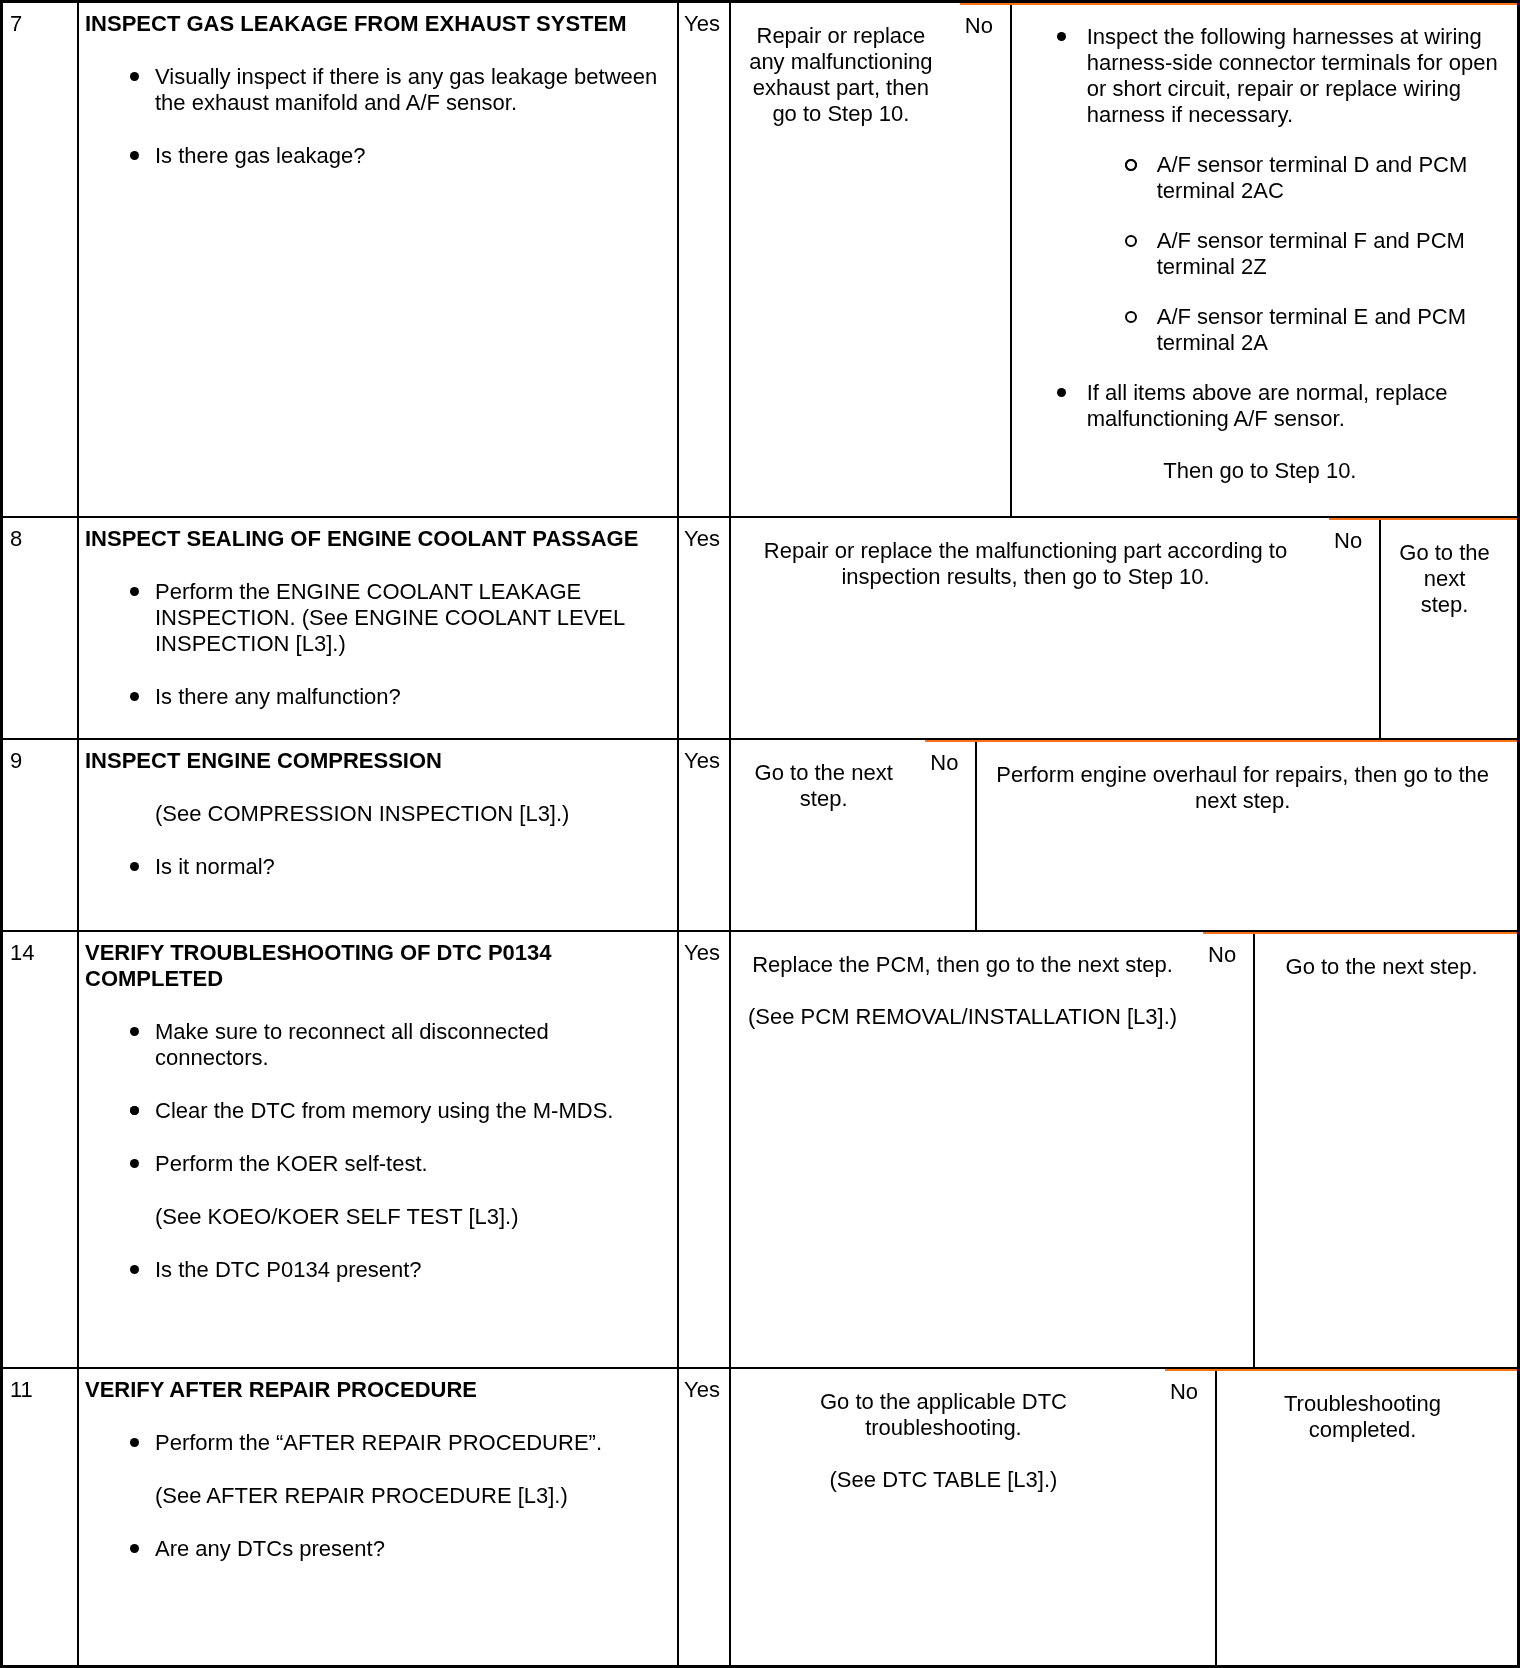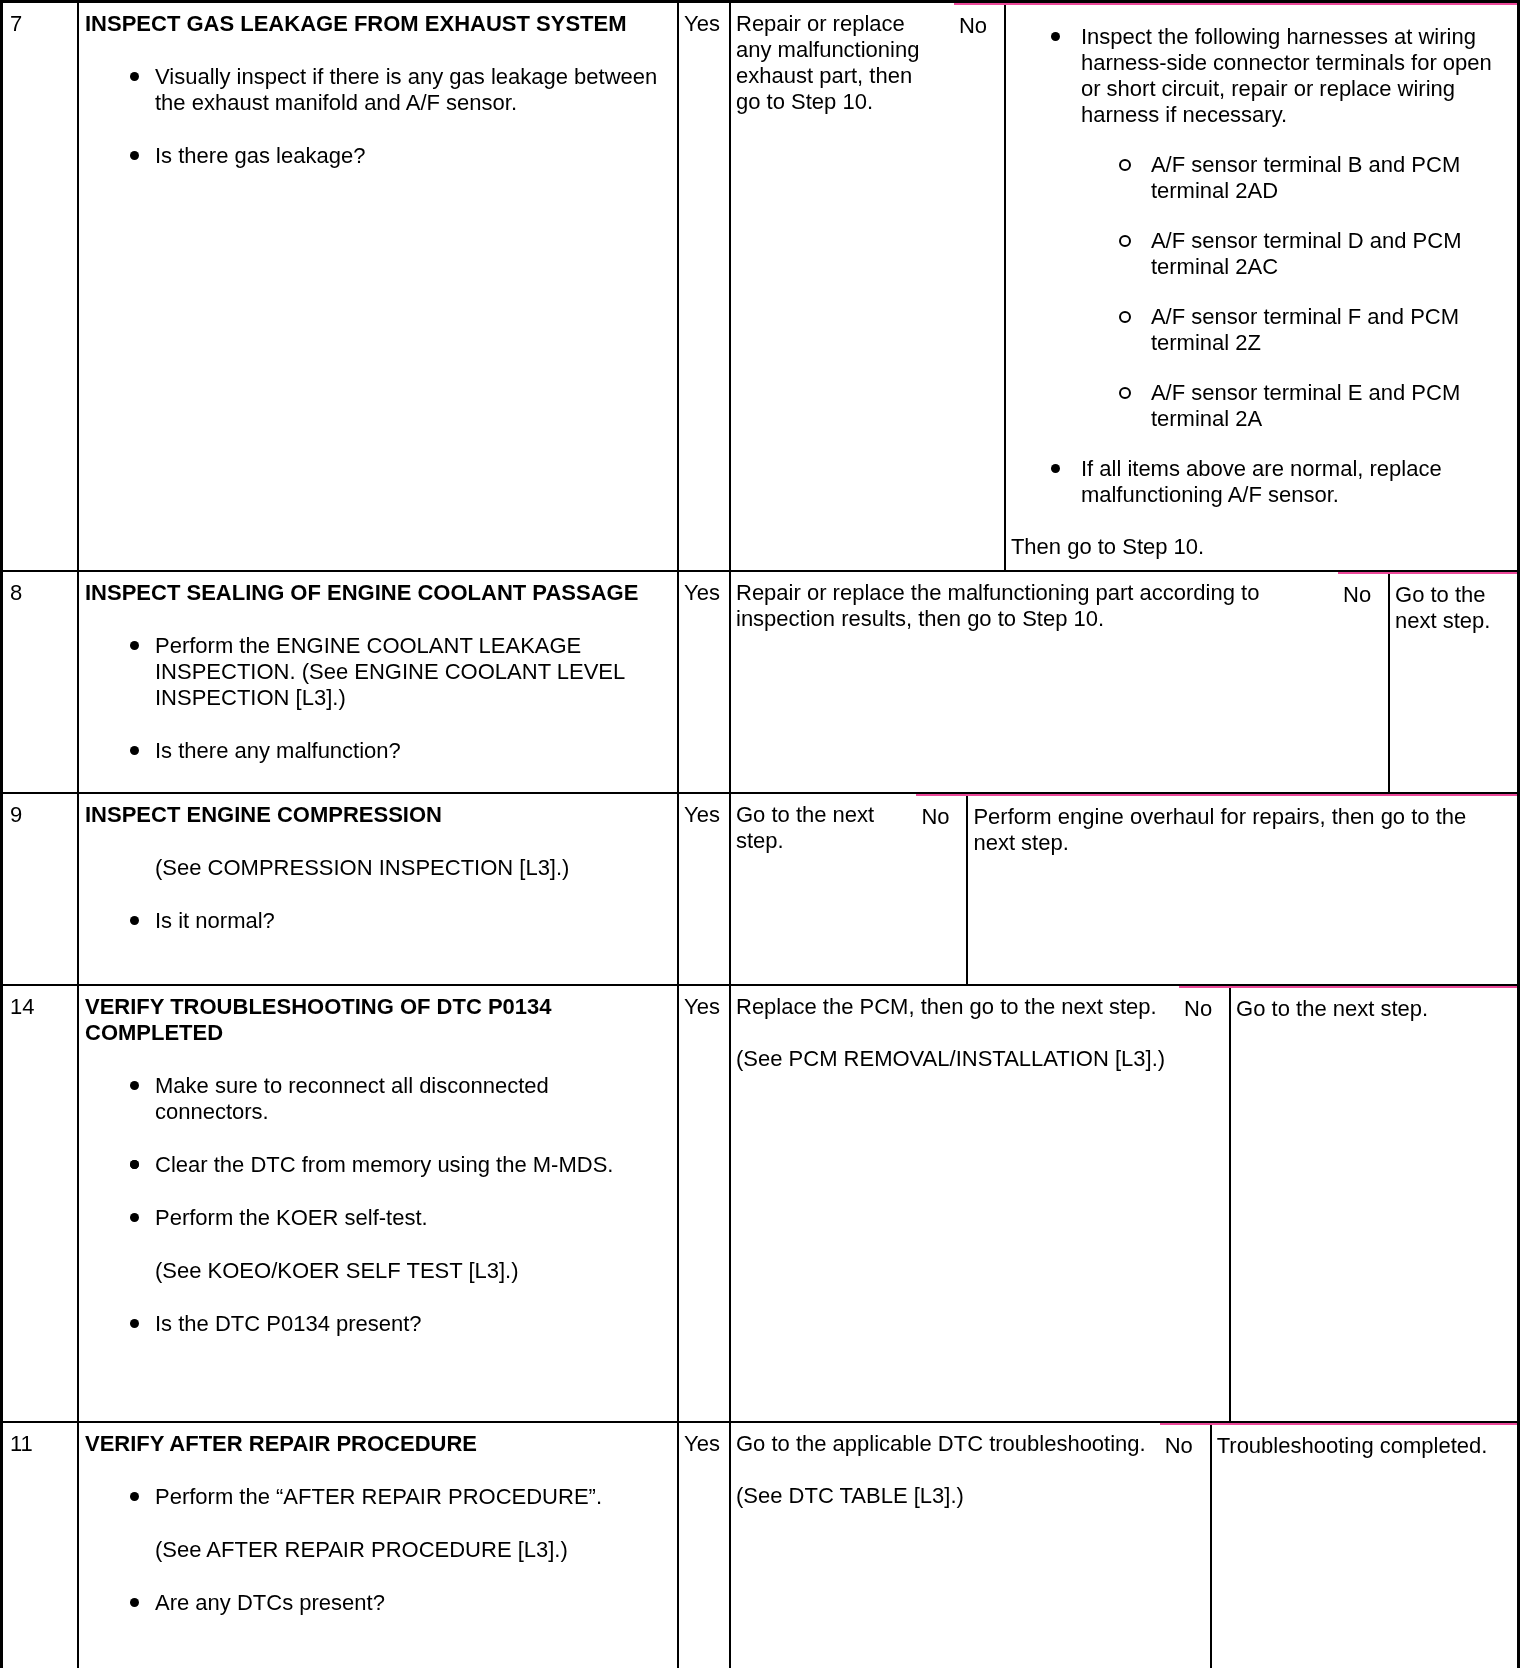--- a/index.html
+++ b/index.html
@@ -28,21 +28,21 @@
     padding: 8px 4px 8px 7px;
   }
   .cell.action {
     flex: 0 0 600px;
     width: 600px;
     border-right: 2px solid #000;
     padding: 8px 8px 10px 6px;
   }
   .results { flex: 1 1 auto; display: flex; }
   .subrow { display: flex; align-items: stretch; }
-  .subrow.no-row { border-top: 2px solid #ec4899; flex: 1 1 auto; }
+  .subrow.no-row { border-top: 2px solid #f97316; flex: 1 1 auto; }
   .cell.yn {
     flex: 0 0 52px;
     width: 52px;
     border-right: 2px solid #000;
     padding: 8px 2px 8px 5px;
   }
   .cell.res { flex: 1 1 auto; padding: 8px 14px 10px 5px; }
 
   .title { font-weight: bold; }
 
@@ -69,21 +69,21 @@
     border: 2px solid #000;
   }
 
   .res .item { margin-top: 24px; }
   .res .item:first-child { margin-top: 11px; }
   .res .item.bullet { padding-left: 70px; }
   .res .item.bullet .dot { left: 40px; }
   .res .item.sub { padding-left: 140px; }
   .res .item.sub .circ { left: 108px; }
 
-  .para { margin: 0; }
+  .para { margin: 12px; text-align: center; }
   .para.spaced { margin-top: 26px; }
   .res .footer { margin-top: 26px; }
 
   
   .row-s7  { min-height: 513px; }
   .row-s7  .yes-row { min-height: 73px; }
   .row-s8  { min-height: 222px; }
   .row-s8  .yes-row { min-height: 137px; }
   .row-s9  { min-height: 192px; }
   .row-s9  .yes-row { min-height: 98px; }
@@ -125,21 +125,20 @@
         <div class="cell yn">
           <span>No</span>
         </div>
         <div class="cell res">
           <div class="item bullet">
             <span class="dot"></span>
             <span class="item-text">Inspect the following harnesses at wiring harness-side connector terminals for open or short circuit, repair or replace wiring harness if necessary.</span>
           </div>
           <div class="item sub">
             <span class="circ"></span>
-            <span class="item-text">A/F sensor terminal B and PCM terminal 2AD</span>
           </div>
           <div class="item sub">
             <span class="circ"></span>
             <span class="item-text">A/F sensor terminal D and PCM terminal 2AC</span>
           </div>
           <div class="item sub">
             <span class="circ"></span>
             <span class="item-text">A/F sensor terminal F and PCM terminal 2Z</span>
           </div>
           <div class="item sub">

